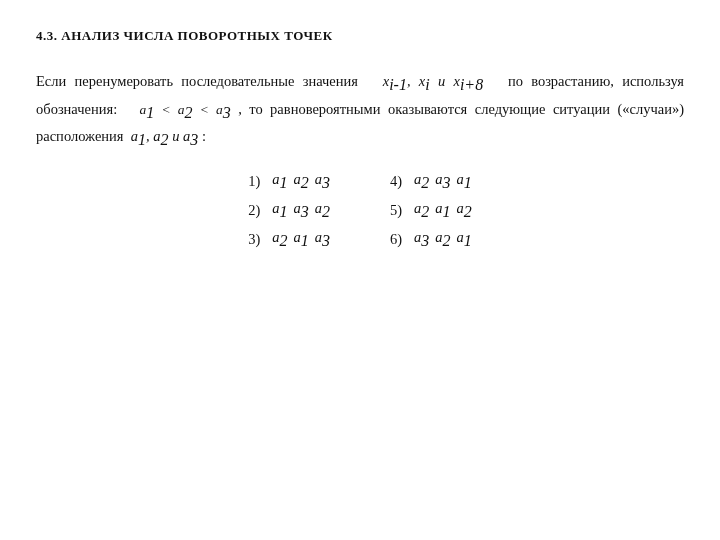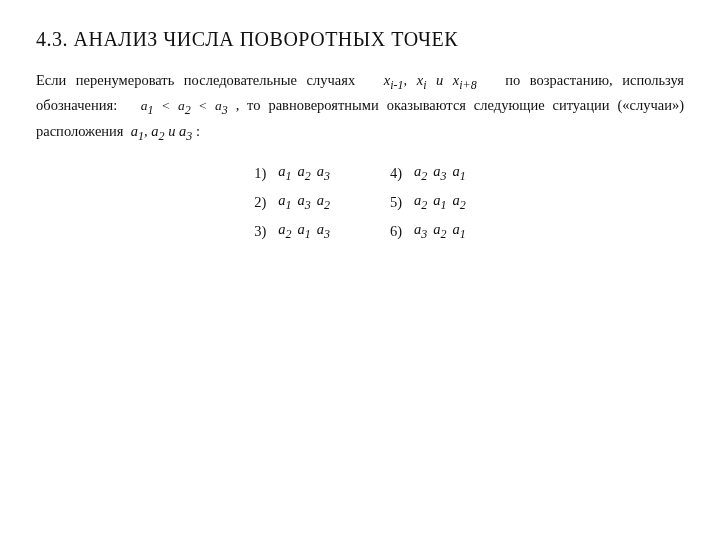--- a/index.html
+++ b/index.html
@@ -19,23 +19,23 @@
     }
 
     .page {
       width: 720px;
       height: 540px;
       padding: 28px 36px 20px 36px;
       position: relative;
     }
 
     .title {
-      font-size: 20px;
-      font-weight: normal;
-      margin-bottom: 18px;
+      font-size: 13px;
+      font-weight: bold;
+      margin-bottom: 26px;
       letter-spacing: 0.5px;
     }
 
     .main-text {
       font-size: 14.5px;
       line-height: 1.55;
       margin-bottom: 18px;
       text-align: justify;
     }
 
@@ -64,21 +64,21 @@
       font-style: normal;
       min-width: 18px;
     }
 
     .sym {
       font-family: Liberation Serif, serif;
       font-style: italic;
     }
 
     sub {
-      font-size: 12px;
+      font-size: 16px;
       vertical-align: sub;
     }
 
     .bottom-text {
       font-size: 14.5px;
       line-height: 1.55;
       text-align: justify;
       margin-top: 4px;
     }
 
@@ -92,21 +92,21 @@
     }
   </style>
 </head>
 <body>
 
 <div class="page">
 
   <div class="title">4.3. АНАЛИЗ ЧИСЛА ПОВОРОТНЫХ ТОЧЕК</div>
 
   <div class="main-text">
-    <span>Если перенумеровать последовательные случаях</span>
+    <span>Если перенумеровать последовательные значения</span>
     &nbsp;
     <span class="math-inline">x<sub>i-1</sub>, x<sub>i</sub> и x<sub>i+8</sub></span>
     &nbsp;
     <span>по возрастанию, используя обозначения:</span>
     &nbsp;
     <span class="less-than-expr"><i>a</i><sub>1</sub> &lt; <i>a</i><sub>2</sub> &lt; <i>a</i><sub>3</sub></span>
     <span>, то равновероятными оказываются следующие ситуации («случаи») расположения</span>
     &nbsp;<span class="math-inline"><i>a</i><sub>1</sub>, <i>a</i><sub>2</sub> и <i>a</i><sub>3</sub></span> :
   </div>
 

